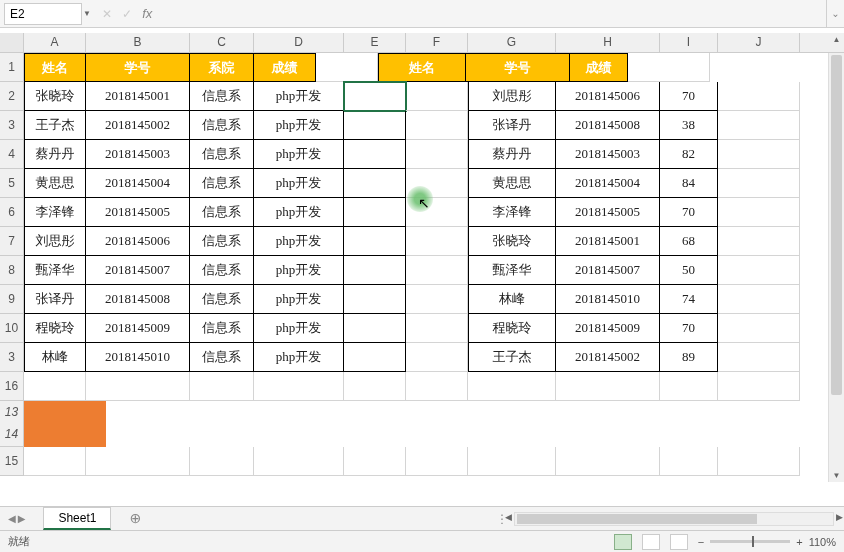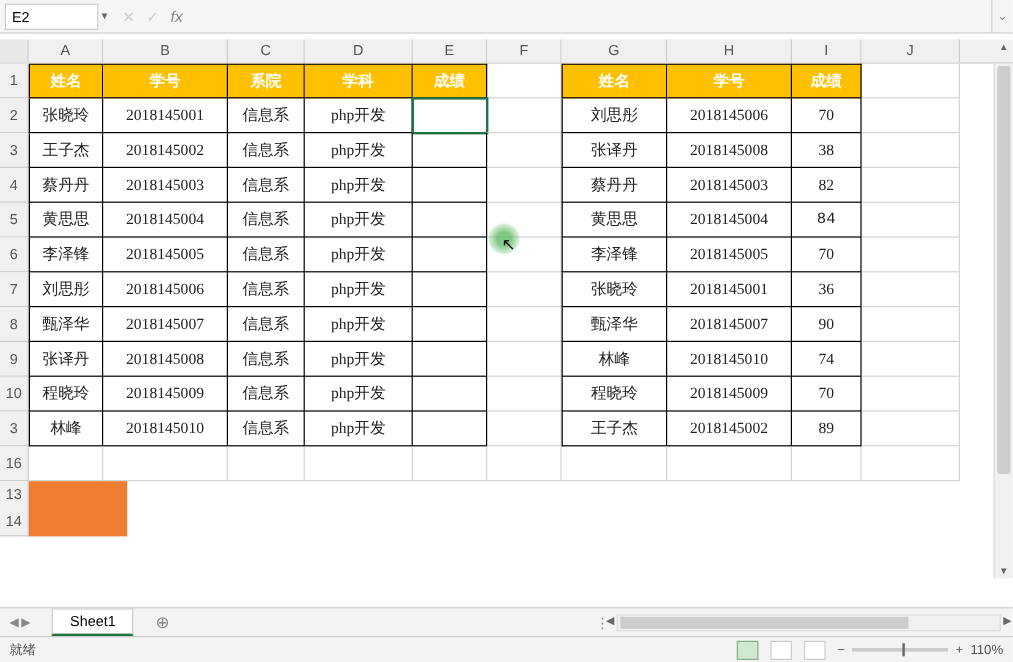--- a/index.html
+++ b/index.html
@@ -94,21 +94,20 @@
         <div class="ch" style="width: 58px;">I</div>
         <div class="ch" style="width: 82px;">J</div>
       </div>
   </div>
   <div class="grid" id="grid">
       <div class="row">
         <div class="rh">1</div>
         <div class="cell hdr bordered bordered-left bordered-top" style="width: 62px;">姓名</div>
         <div class="cell hdr bordered bordered-top" style="width: 104px;">学号</div>
         <div class="cell hdr bordered bordered-top" style="width: 64px;">系院</div>
-        <div class="cell hdr bordered bordered-top" style="width: 90px;">学科</div>
         <div class="cell hdr bordered bordered-top" style="width: 62px;">成绩</div>
         <div class="cell gap" style="width: 62px;"></div>
         <div class="cell hdr bordered bordered-left bordered-top" style="width: 88px;">姓名</div>
         <div class="cell hdr bordered bordered-top" style="width: 104px;">学号</div>
         <div class="cell hdr bordered bordered-top" style="width: 58px;">成绩</div>
         <div class="cell gap" style="width: 82px;"></div>
       </div>
       <div class="row">
         <div class="rh">2</div>
         <div class="cell bordered bordered-left" style="width: 62px;">张晓玲</div>
@@ -151,21 +150,21 @@
       <div class="row">
         <div class="rh">5</div>
         <div class="cell bordered bordered-left" style="width: 62px;">黄思思</div>
         <div class="cell bordered" style="width: 104px;">2018145004</div>
         <div class="cell bordered" style="width: 64px;">信息系</div>
         <div class="cell bordered" style="width: 90px;">php开发</div>
         <div class="cell bordered" style="width: 62px;"></div>
         <div class="cell gap" style="width: 62px;"></div>
         <div class="cell bordered bordered-left" style="width: 88px;">黄思思</div>
         <div class="cell bordered" style="width: 104px;">2018145004</div>
-        <div class="cell bordered" style="width: 58px; font-family: Liberation Mono, monospace;">84</div>
+        <div class="cell bordered" style="width: 58px;">84</div>
         <div class="cell gap" style="width: 82px;"></div>
       </div>
       <div class="row">
         <div class="rh">6</div>
         <div class="cell bordered bordered-left" style="width: 62px;">李泽锋</div>
         <div class="cell bordered" style="width: 104px;">2018145005</div>
         <div class="cell bordered" style="width: 64px;">信息系</div>
         <div class="cell bordered" style="width: 90px;">php开发</div>
         <div class="cell bordered" style="width: 62px;"></div>
         <div class="cell gap" style="width: 62px;"></div>
@@ -177,34 +176,34 @@
       <div class="row">
         <div class="rh">7</div>
         <div class="cell bordered bordered-left" style="width: 62px;">刘思彤</div>
         <div class="cell bordered" style="width: 104px;">2018145006</div>
         <div class="cell bordered" style="width: 64px;">信息系</div>
         <div class="cell bordered" style="width: 90px;">php开发</div>
         <div class="cell bordered" style="width: 62px;"></div>
         <div class="cell gap" style="width: 62px;"></div>
         <div class="cell bordered bordered-left" style="width: 88px;">张晓玲</div>
         <div class="cell bordered" style="width: 104px;">2018145001</div>
-        <div class="cell bordered" style="width: 58px;">36</div>
+        <div class="cell bordered" style="width: 58px;">68</div>
         <div class="cell gap" style="width: 82px;"></div>
       </div>
       <div class="row">
         <div class="rh">8</div>
         <div class="cell bordered bordered-left" style="width: 62px;">甄泽华</div>
         <div class="cell bordered" style="width: 104px;">2018145007</div>
         <div class="cell bordered" style="width: 64px;">信息系</div>
         <div class="cell bordered" style="width: 90px;">php开发</div>
         <div class="cell bordered" style="width: 62px;"></div>
         <div class="cell gap" style="width: 62px;"></div>
         <div class="cell bordered bordered-left" style="width: 88px;">甄泽华</div>
         <div class="cell bordered" style="width: 104px;">2018145007</div>
-        <div class="cell bordered" style="width: 58px;">90</div>
+        <div class="cell bordered" style="width: 58px;">50</div>
         <div class="cell gap" style="width: 82px;"></div>
       </div>
       <div class="row">
         <div class="rh">9</div>
         <div class="cell bordered bordered-left" style="width: 62px;">张译丹</div>
         <div class="cell bordered" style="width: 104px;">2018145008</div>
         <div class="cell bordered" style="width: 64px;">信息系</div>
         <div class="cell bordered" style="width: 90px;">php开发</div>
         <div class="cell bordered" style="width: 62px;"></div>
         <div class="cell gap" style="width: 62px;"></div>
@@ -246,22 +245,35 @@
         <div class="cell gap" style="width: 64px;"></div>
         <div class="cell gap" style="width: 90px;"></div>
         <div class="cell gap" style="width: 62px;"></div>
         <div class="cell gap" style="width: 62px;"></div>
         <div class="cell gap" style="width: 88px;"></div>
         <div class="cell gap" style="width: 104px;"></div>
         <div class="cell gap" style="width: 58px;"></div>
         <div class="cell gap" style="width: 82px;"></div>
       </div>
       <div class="row note-row" style="height: 46px;">
-        <div class="rh" style="height: 46px; line-height: 22px;">13<br>14</div>
+        <div class="rh" style="height: 46px; line-height: 22px; font-style: italic;">13<br>14</div>
         <div class="cell gap" style="width: 82px; height: 46px;"></div>
+      </div>
+      <div class="row">
+        <div class="rh">15</div>
+        <div class="cell gap" style="width: 62px;"></div>
+        <div class="cell gap" style="width: 104px;"></div>
+        <div class="cell gap" style="width: 64px;"></div>
+        <div class="cell gap" style="width: 90px;"></div>
+        <div class="cell gap" style="width: 62px;"></div>
+        <div class="cell gap" style="width: 62px;"></div>
+        <div class="cell gap" style="width: 88px;"></div>
+        <div class="cell gap" style="width: 104px;"></div>
+        <div class="cell gap" style="width: 58px;"></div>
+        <div class="cell gap" style="width: 82px;"></div>
       </div>
     </div>
 </div>
 
 <div class="cursor-overlay">
   <div class="green-circle"></div>
   <div class="arrow">↖</div>
 </div>
 
 <div class="vscroll">

